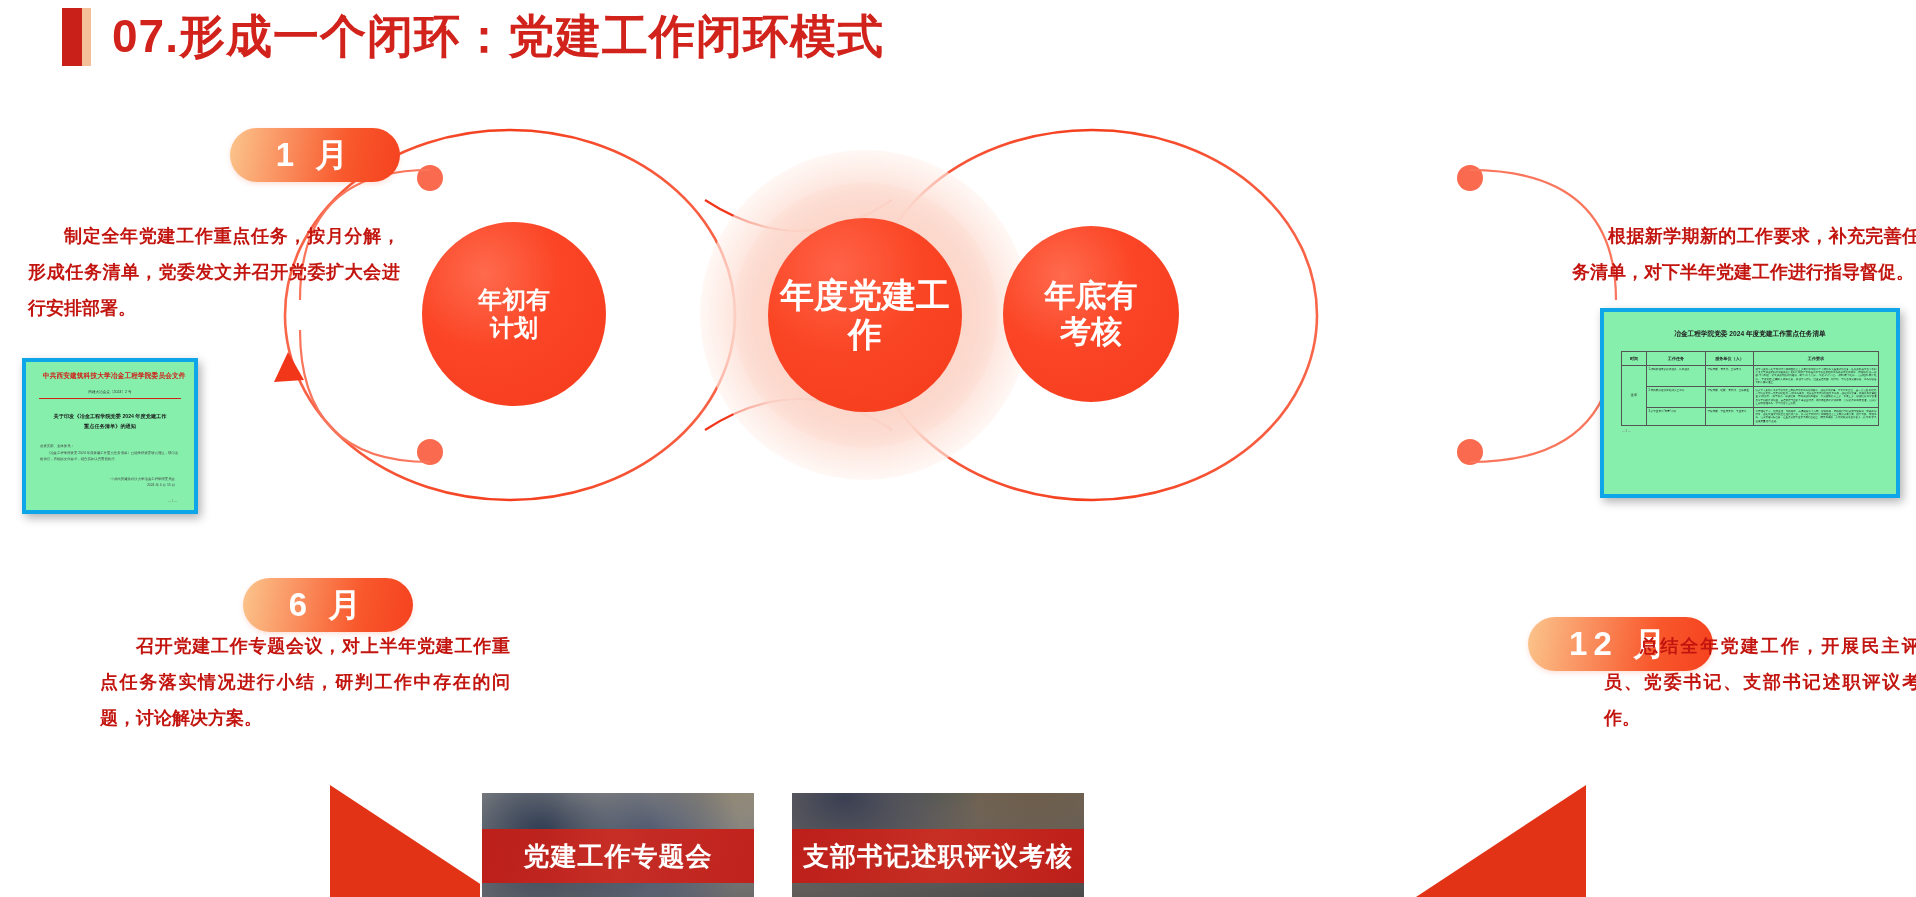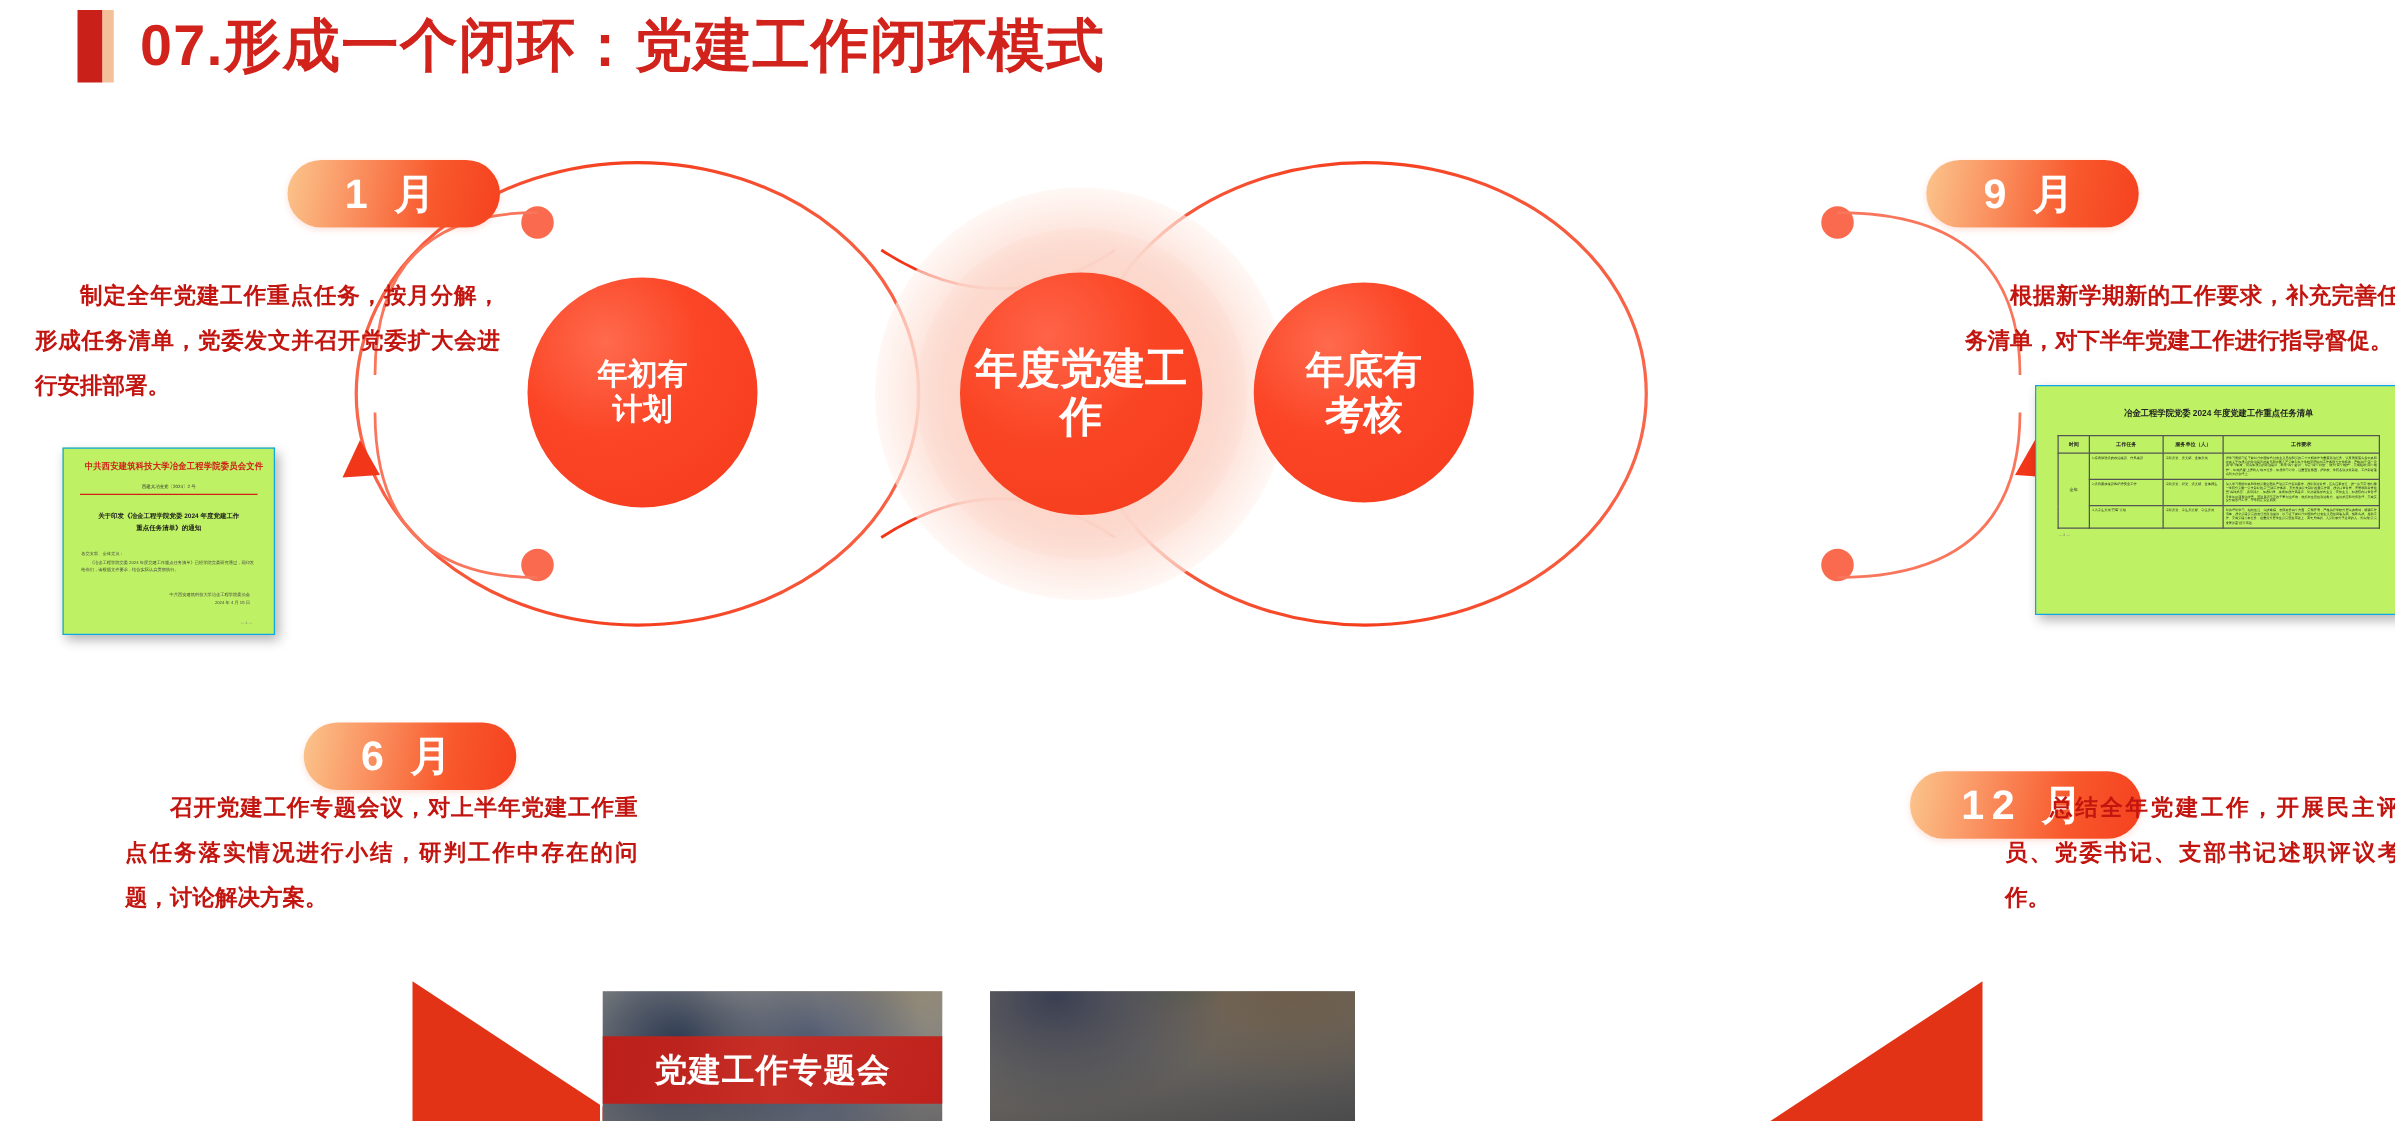--- a/index.html
+++ b/index.html
@@ -48,22 +48,22 @@
   .pill-12{left:1528px;top:575px;width:185px;margin-top:42px;}
 
   
   .para{position:absolute;color:#c3150f;font-weight:bold;font-size:18px;line-height:36px;}
   .para-3 {left:28px;top:218px;width:372px;text-align:justify;text-indent:2em;}
   .para-6 {left:100px;top:628px;width:410px;text-align:justify;text-indent:2em;}
   .para-9 {left:1572px;top:218px;width:348px;text-align:justify;text-indent:2em;}
   .para-12{left:1560px;top:628px;width:356px;text-align:justify;text-indent:2em;margin-left:44px;}
 
   
-  .doc{position:absolute;background:#bef264;border:1px solid #0ea5e9;
-       box-shadow:3px 4px 9px rgba(0,0,0,.30);overflow:hidden;margin-left:28px;}
+  .doc{position:absolute;background:#86efac;border:4px solid #0ea5e9;
+       box-shadow:3px 4px 9px rgba(0,0,0,.30);overflow:hidden;}
   .doc-left{left:22px;top:358px;width:168px;height:148px;}
   .doc-left .dpad{padding:9px 11px 0 11px;}
   .doc-title{color:#d02018;font-weight:bold;text-align:center;font-size:7.2px;letter-spacing:.2px;
      line-height:10px;white-space:nowrap;transform:scaleX(.92);transform-origin:center;}
   .doc-num{text-align:center;font-size:3.6px;color:#333;margin-top:9px;}
   .doc-rule{height:1px;background:#d02018;margin:4px 2px 0 2px;}
   .doc-sub{text-align:center;font-size:5.2px;color:#1a1a1a;margin-top:12px;line-height:10px;font-weight:bold;}
   .doc-body{font-size:3.4px;color:#444;line-height:6.5px;margin-top:12px;padding:0 3px;}
   .doc-sign{font-size:3.4px;color:#444;text-align:right;line-height:6.5px;margin-top:13px;padding-right:8px;}
   .doc-pgno{font-size:3px;color:#777;text-align:right;margin-top:10px;padding-right:6px;}
@@ -165,21 +165,20 @@
 
   <div class="circ circ-right">
     <div>
       <div>年底有</div>
       <div>考核</div>
     </div>
   </div>
 
   <div class="pill pill-3">1 月</div>
   <div class="pill pill-6">6 月</div>
-  <div class="pill pill-9">9 月</div>
   <div class="pill pill-12">12 月</div>
 
   <div class="para para-3">制定全年党建工作重点任务，按月分解，形成任务清单，党委发文并召开党委扩大会进行安排部署。</div>
   <div class="para para-6">召开党建工作专题会议，对上半年党建工作重点任务落实情况进行小结，研判工作中存在的问题，讨论解决方案。</div>
   <div class="para para-9">根据新学期新的工作要求，补充完善任务清单，对下半年党建工作进行指导督促。</div>
   <div class="para para-12">总结全年党建工作，开展民主评议党员、党委书记、支部书记述职评议考核工作。</div>
 
   <div class="doc doc-left">
     <div class="dpad">
       <div class="doc-title">中共西安建筑科技大学冶金工程学院委员会文件</div>
@@ -237,15 +236,16 @@
   <div class="wedge wedge-l"></div>
   <div class="wedge wedge-r"></div>
 
   <div class="photowrap ph-left">
     <div class="photo ph-bg-a"></div>
     <div class="cap">党建工作专题会</div>
   </div>
 
   <div class="photowrap ph-right">
     <div class="photo ph-bg-b"></div>
+    <div class="cap">支部书记述职评议考核</div>
   </div>
 
 </div>
 
 </body></html>

